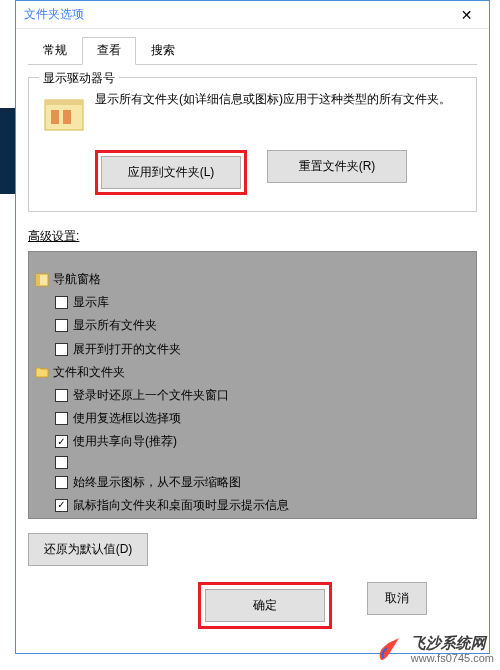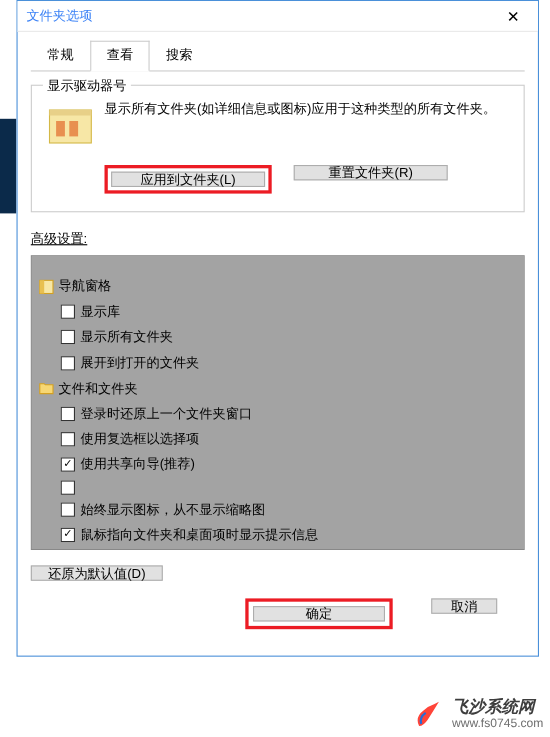--- a/index.html
+++ b/index.html
@@ -13,36 +13,36 @@
     .tabs { display: flex; border-bottom: 1px solid #ccc; margin-bottom: 12px; }
     .tab { padding: 4px 14px; font-size: 12px; color: #000; cursor: pointer; border: 1px solid transparent; }
     .tab.active { border: 1px solid #ccc; border-bottom: 1px solid #fff; margin-bottom: -1px; background: #fff; }
     .group-box { border: 1px solid #ccc; padding: 12px 10px 16px 10px; position: relative; margin-bottom: 16px; }
     .group-title { position: absolute; top: -8px; left: 10px; background: #fff; padding: 0 4px; font-size: 12px; }
     .view-row { display: flex; gap: 10px; }
     .folder-icon { width: 42px; height: 42px; margin-top: 4px; margin-left: 4px; }
     .folder-svg { width: 42px; height: 42px; }
     .view-text { font-size: 12px; line-height: 1.5; flex: 1; }
     .btn-row { display: flex; gap: 20px; margin-top: 14px; padding-left: 56px; }
-    .dlg-btn { min-width: 140px; height: 14px; font-size: 12px; background: #e1e1e1; border: 1px solid #adadad; cursor: pointer; display: flex; align-items: center; justify-content: center; }
+    .dlg-btn { min-width: 140px; height: 33px; font-size: 12px; background: #e1e1e1; border: 1px solid #adadad; cursor: pointer; display: flex; align-items: center; justify-content: center; }
     .dlg-btn.small { min-width: 120px; }
     .highlight-red { border: 3px solid #ec1c24; padding: 3px; display: inline-block; }
     .adv-label { font-size: 12px; margin-bottom: 6px; display: block; text-decoration: underline; }
     .tree-box { border: 1px solid #888; height: 268px; overflow-y: scroll; background: #a3a3a3; padding: 16px 2px; position: relative; }
     .tree-box::-webkit-scrollbar { width: 17px; }
     .tree-box::-webkit-scrollbar-track { background: #f0f0f0; }
     .tree-box::-webkit-scrollbar-thumb { background: #c1c1c1; border: 1px solid #a8a8a8; }
     .tree-item { display: flex; align-items: center; font-size: 12px; padding: 2px 0; line-height: 1.6; }
     .tree-item.lvl1 { padding-left: 4px; }
     .tree-item.lvl2 { padding-left: 24px; }
     .node-icon { width: 14px; height: 14px; margin-right: 4px; display: inline-block; }
     .checkbox { width: 13px; height: 13px; border: 1px solid #333; margin-right: 5px; display: inline-flex; align-items: center; justify-content: center; background: #fff; }
     .checkbox.checked::after { content: "✓"; font-size: 10px; color: #000; line-height: 1; }
     .bottom-btns { text-align: right; padding: 14px 4px 8px 0; }
-    .footer-row { display: flex; gap: 35px; padding: 8px 0 12px 170px; justify-content: center; }
+    .footer-row { display: flex; gap: 35px; padding: 8px 0 12px 170px; }
     .ok-wrap { border: 3px solid #ec1c24; padding: 4px; }
     .watermark { position: absolute; right: 6px; bottom: 6px; display: flex; align-items: center; gap: 8px; opacity: 0.95; }
     .wm-logo { width: 28px; height: 28px; }
     .wm-text { display: flex; flex-direction: column; line-height: 1.1; }
     .wm-title { font-size: 15px; font-weight: bold; color: #333; font-style: italic; }
     .wm-url { font-size: 11px; color: #666; }
     .left-strip { position: absolute; left: 0; top: 108px; width: 15px; height: 86px; background: #0b2a4a; }
   </style>
 </head>
 <body>

